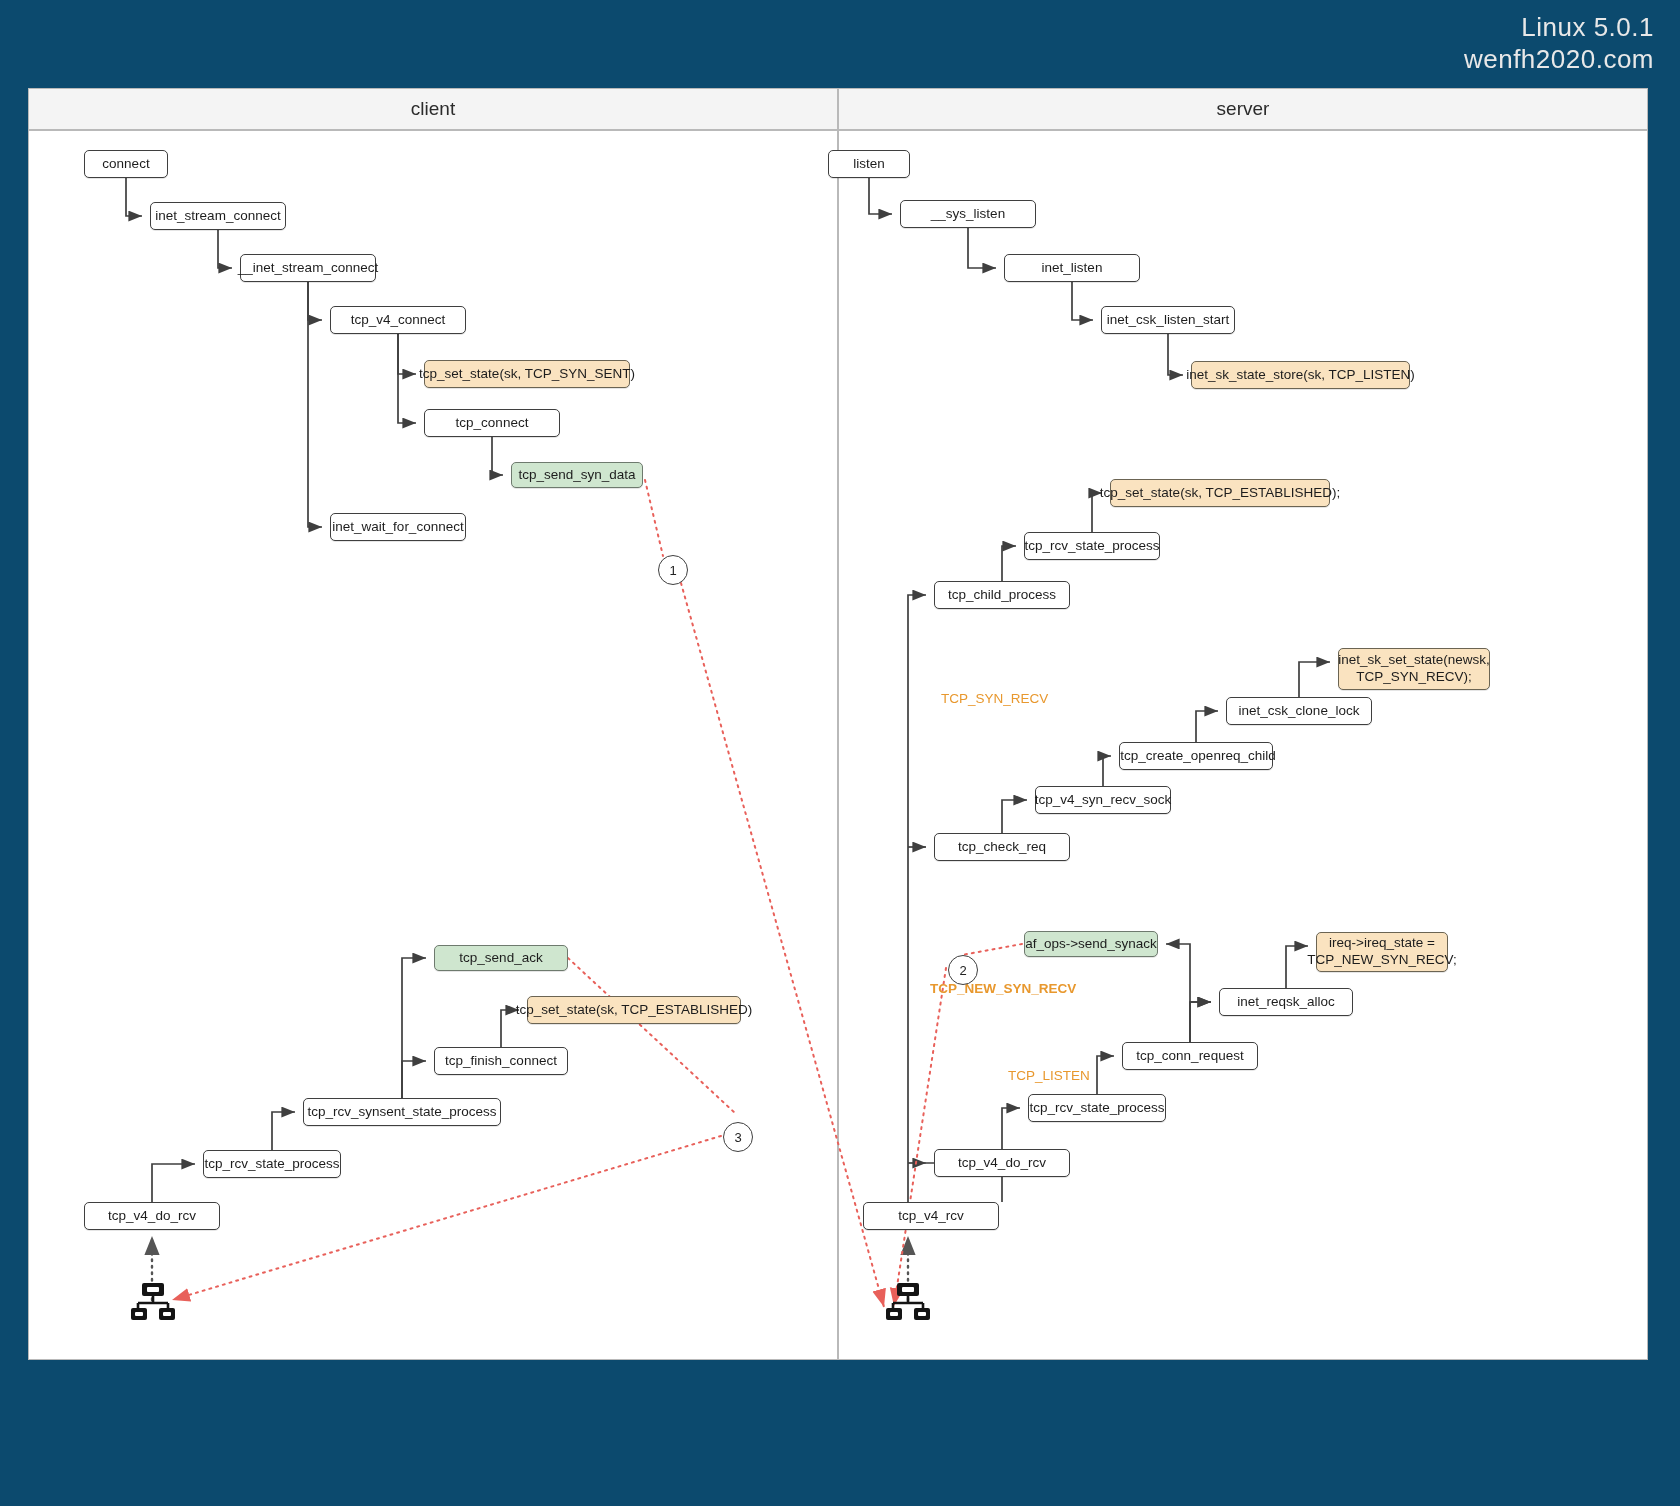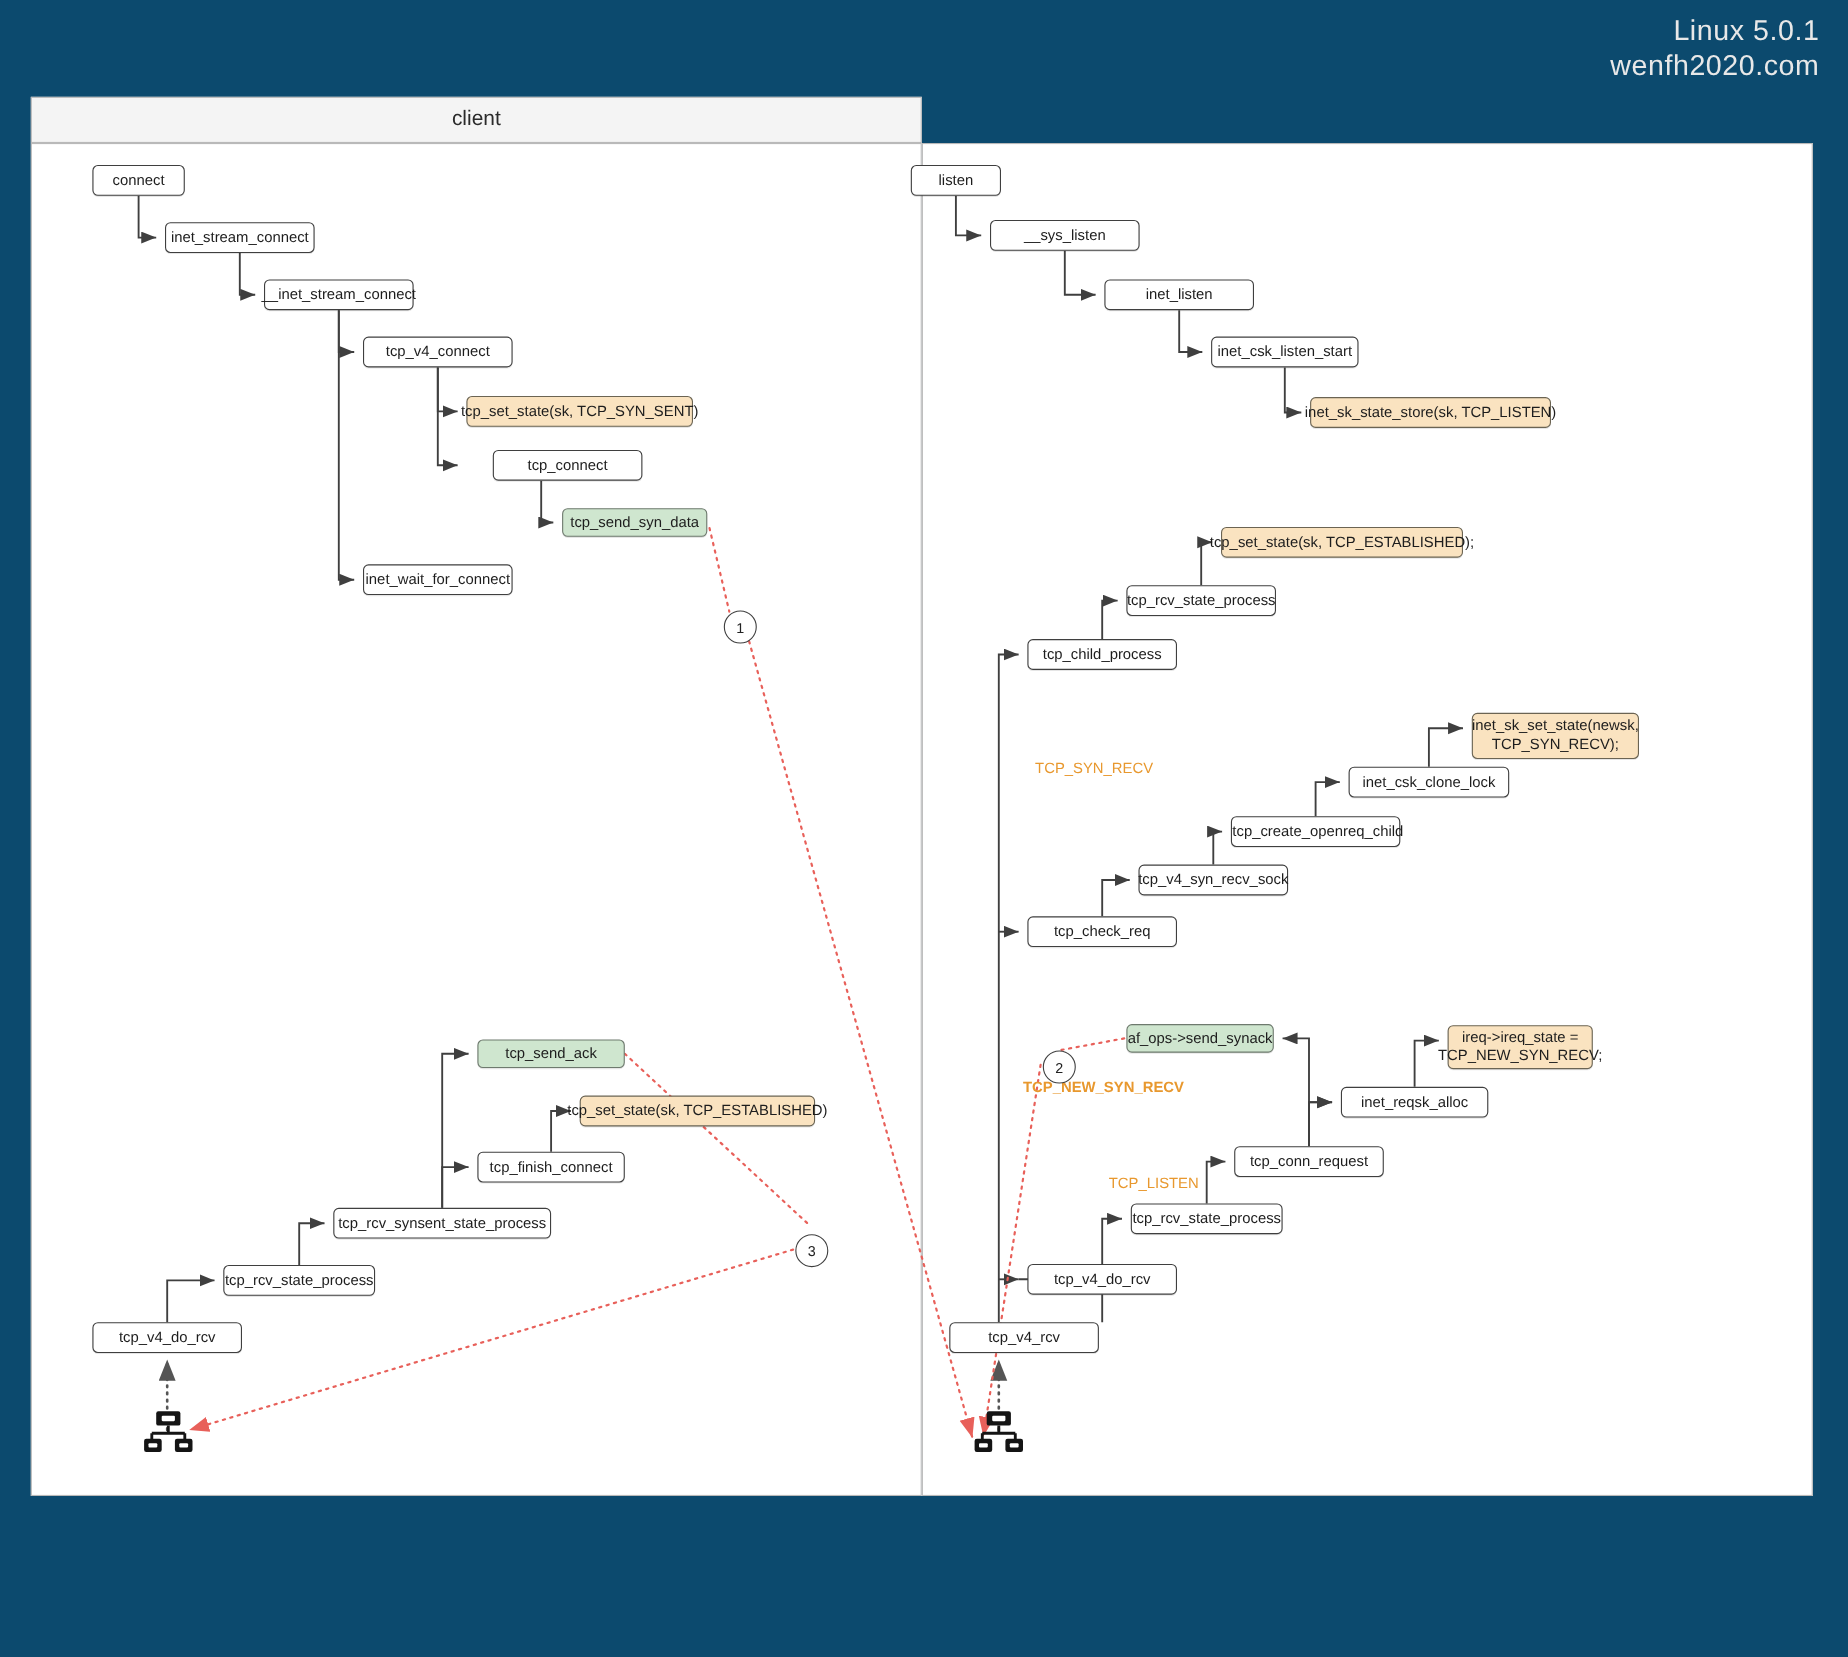--- a/index.html
+++ b/index.html
@@ -38,20 +38,21 @@
 </style>
 </head>
 <body>
 
 <div id="page">
 
   <div class="wm wm1">Linux 5.0.1</div>
   <div class="wm wm2">wenfh2020.com</div>
 
   <div class="laneHead client">client</div>
+  <div class="laneHead server">server</div>
   <div class="laneBody client"></div>
   <div class="laneBody server"></div>
 
   <svg class="lay">
     <defs>
       <marker id="ah" markerWidth="9" markerHeight="9" refX="8" refY="3.2" orient="auto">
         <path d="M0,0 L8,3.2 L0,6.4 z" fill="#3f3f3f"></path>
       </marker>
       <marker id="ahl" markerWidth="9" markerHeight="9" refX="8" refY="3.2" orient="auto">
         <path d="M0,0 L8,3.2 L0,6.4 z" fill="#3f3f3f"></path>
@@ -118,21 +119,21 @@
       <path d="M721,1136 L172,1300" marker-end="url(#ahr)"></path>
     </g>
   </svg>
 
   <div id="nodes">
       <div class="node" style="left: 84px; top: 150px; width: 84px; height: 28px;">connect</div>
       <div class="node" style="left: 150px; top: 202px; width: 136px; height: 28px;">inet_stream_connect</div>
       <div class="node" style="left: 240px; top: 254px; width: 136px; height: 28px;">__inet_stream_connect</div>
       <div class="node" style="left: 330px; top: 306px; width: 136px; height: 28px;">tcp_v4_connect</div>
       <div class="node orange" style="left: 424px; top: 360px; width: 206px; height: 28px;">tcp_set_state(sk, TCP_SYN_SENT)</div>
-      <div class="node" style="left: 424px; top: 409px; width: 136px; height: 28px; margin-left: 24px;">tcp_connect</div>
+      <div class="node" style="left: 424px; top: 409px; width: 136px; height: 28px;">tcp_connect</div>
       <div class="node green" style="left: 511px; top: 462px; width: 132px; height: 26px;">tcp_send_syn_data</div>
       <div class="node" style="left: 330px; top: 513px; width: 136px; height: 28px;">inet_wait_for_connect</div>
       <div class="node green" style="left: 434px; top: 945px; width: 134px; height: 26px;">tcp_send_ack</div>
       <div class="node orange" style="left: 527px; top: 996px; width: 214px; height: 28px;">tcp_set_state(sk, TCP_ESTABLISHED)</div>
       <div class="node" style="left: 434px; top: 1047px; width: 134px; height: 28px;">tcp_finish_connect</div>
       <div class="node" style="left: 303px; top: 1098px; width: 198px; height: 28px;">tcp_rcv_synsent_state_process</div>
       <div class="node" style="left: 203px; top: 1150px; width: 138px; height: 28px;">tcp_rcv_state_process</div>
       <div class="node" style="left: 84px; top: 1202px; width: 136px; height: 28px;">tcp_v4_do_rcv</div>
       <div class="node" style="left: 828px; top: 150px; width: 82px; height: 28px;">listen</div>
       <div class="node" style="left: 900px; top: 200px; width: 136px; height: 28px;">__sys_listen</div>

